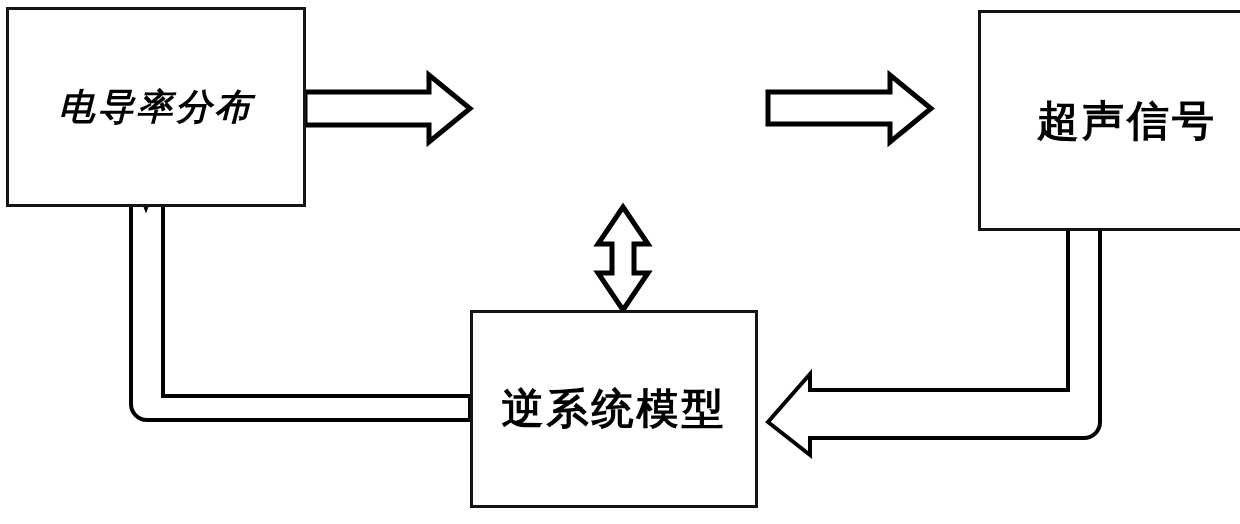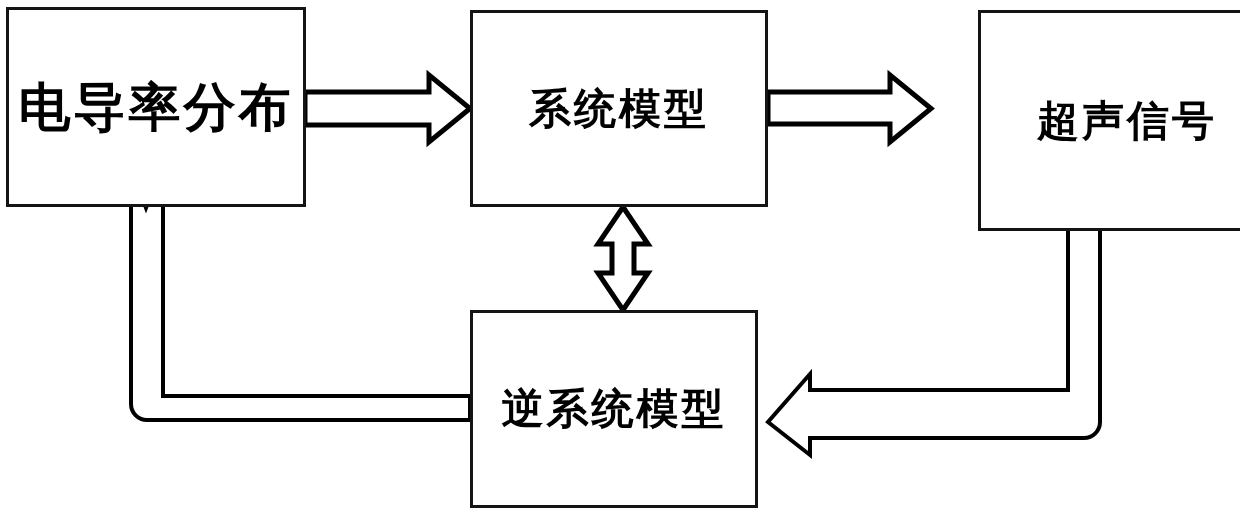--- a/index.html
+++ b/index.html
@@ -41,21 +41,21 @@
     letter-spacing: 3px;
     white-space: nowrap;
     line-height: 1;
     text-align: center;
   }
   #node-conductivity { left: 6px;   top: 7px;   width: 300px; height: 200px; }
   #node-system       { left: 470px; top: 10px;  width: 298px; height: 197px; }
   #node-ultrasound   { left: 978px; top: 10px;  width: 298px; height: 221px; }
   #node-inverse      { left: 470px; top: 310px; width: 288px; height: 198px; }
 
-  #node-conductivity .node-label { font-size: 52px; }
+  #node-conductivity .node-label { font-size: 36px; font-style: italic; }
   #node-system .node-label       { font-size: 42px; }
   #node-ultrasound .node-label   { font-size: 42px; }
   #node-inverse .node-label      { font-size: 42px; }
 </style>
 </head>
 <body>
 
 <div id="diagram-root">
 
   <svg id="diagram-svg" viewBox="0 0 1240 524" xmlns="http://www.w3.org/2000/svg">
@@ -91,23 +91,20 @@
              L 131 132
              L 131 404
              A 16 16 0 0 0 147 420
              L 470 420 Z" fill="#ffffff" stroke="#000000" stroke-width="4" stroke-linejoin="miter"></path>
   </svg>
 
   <div class="node-box" id="node-conductivity">
     <span class="node-label">电导率分布</span>
   </div>
 
-  <div class="node-box" id="node-system">
-    <span class="node-label">系统模型</span>
-  </div>
 
   <div class="node-box" id="node-ultrasound">
     <span class="node-label">超声信号</span>
   </div>
 
   <div class="node-box" id="node-inverse">
     <span class="node-label">逆系统模型</span>
   </div>
 
 </div>

